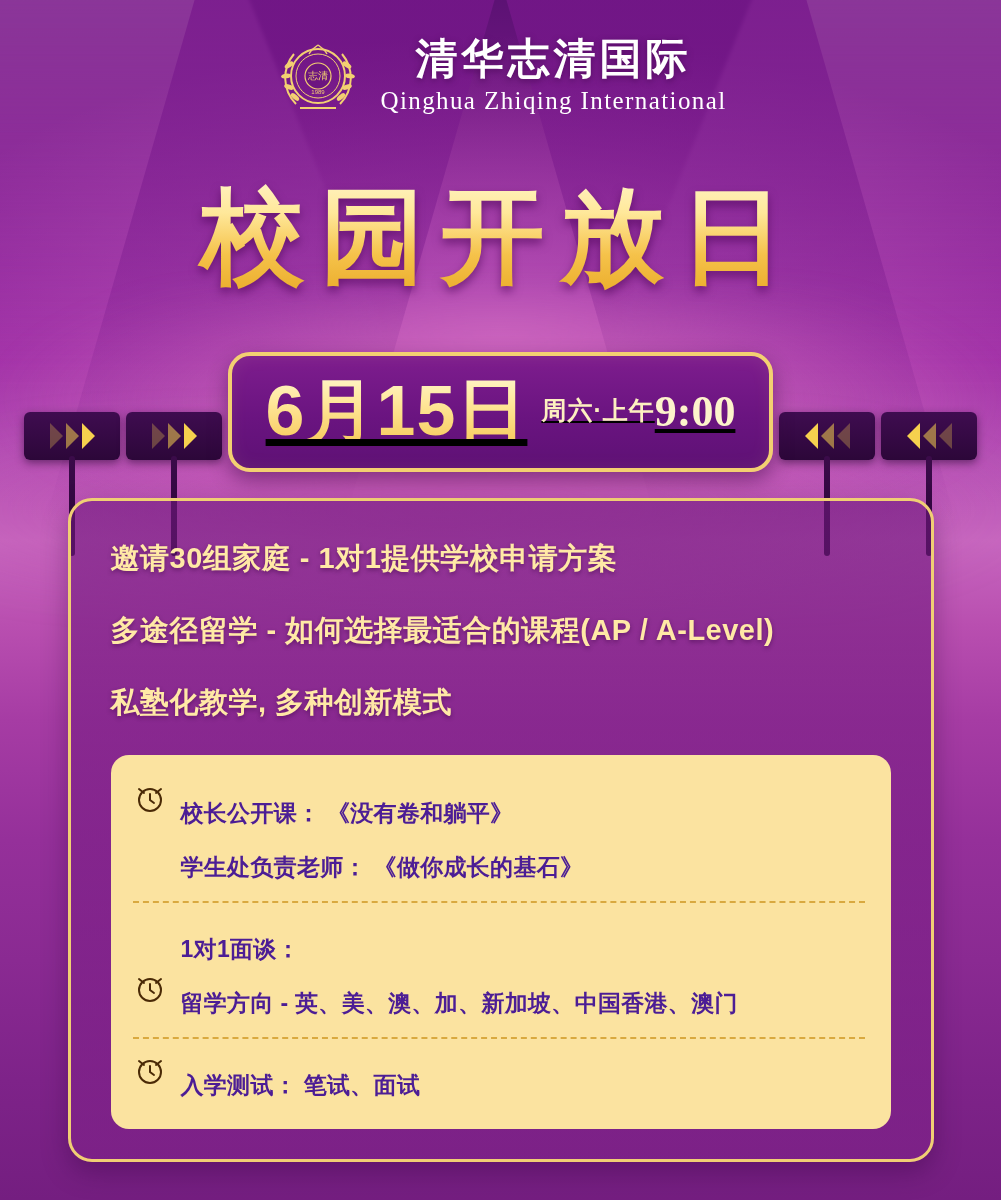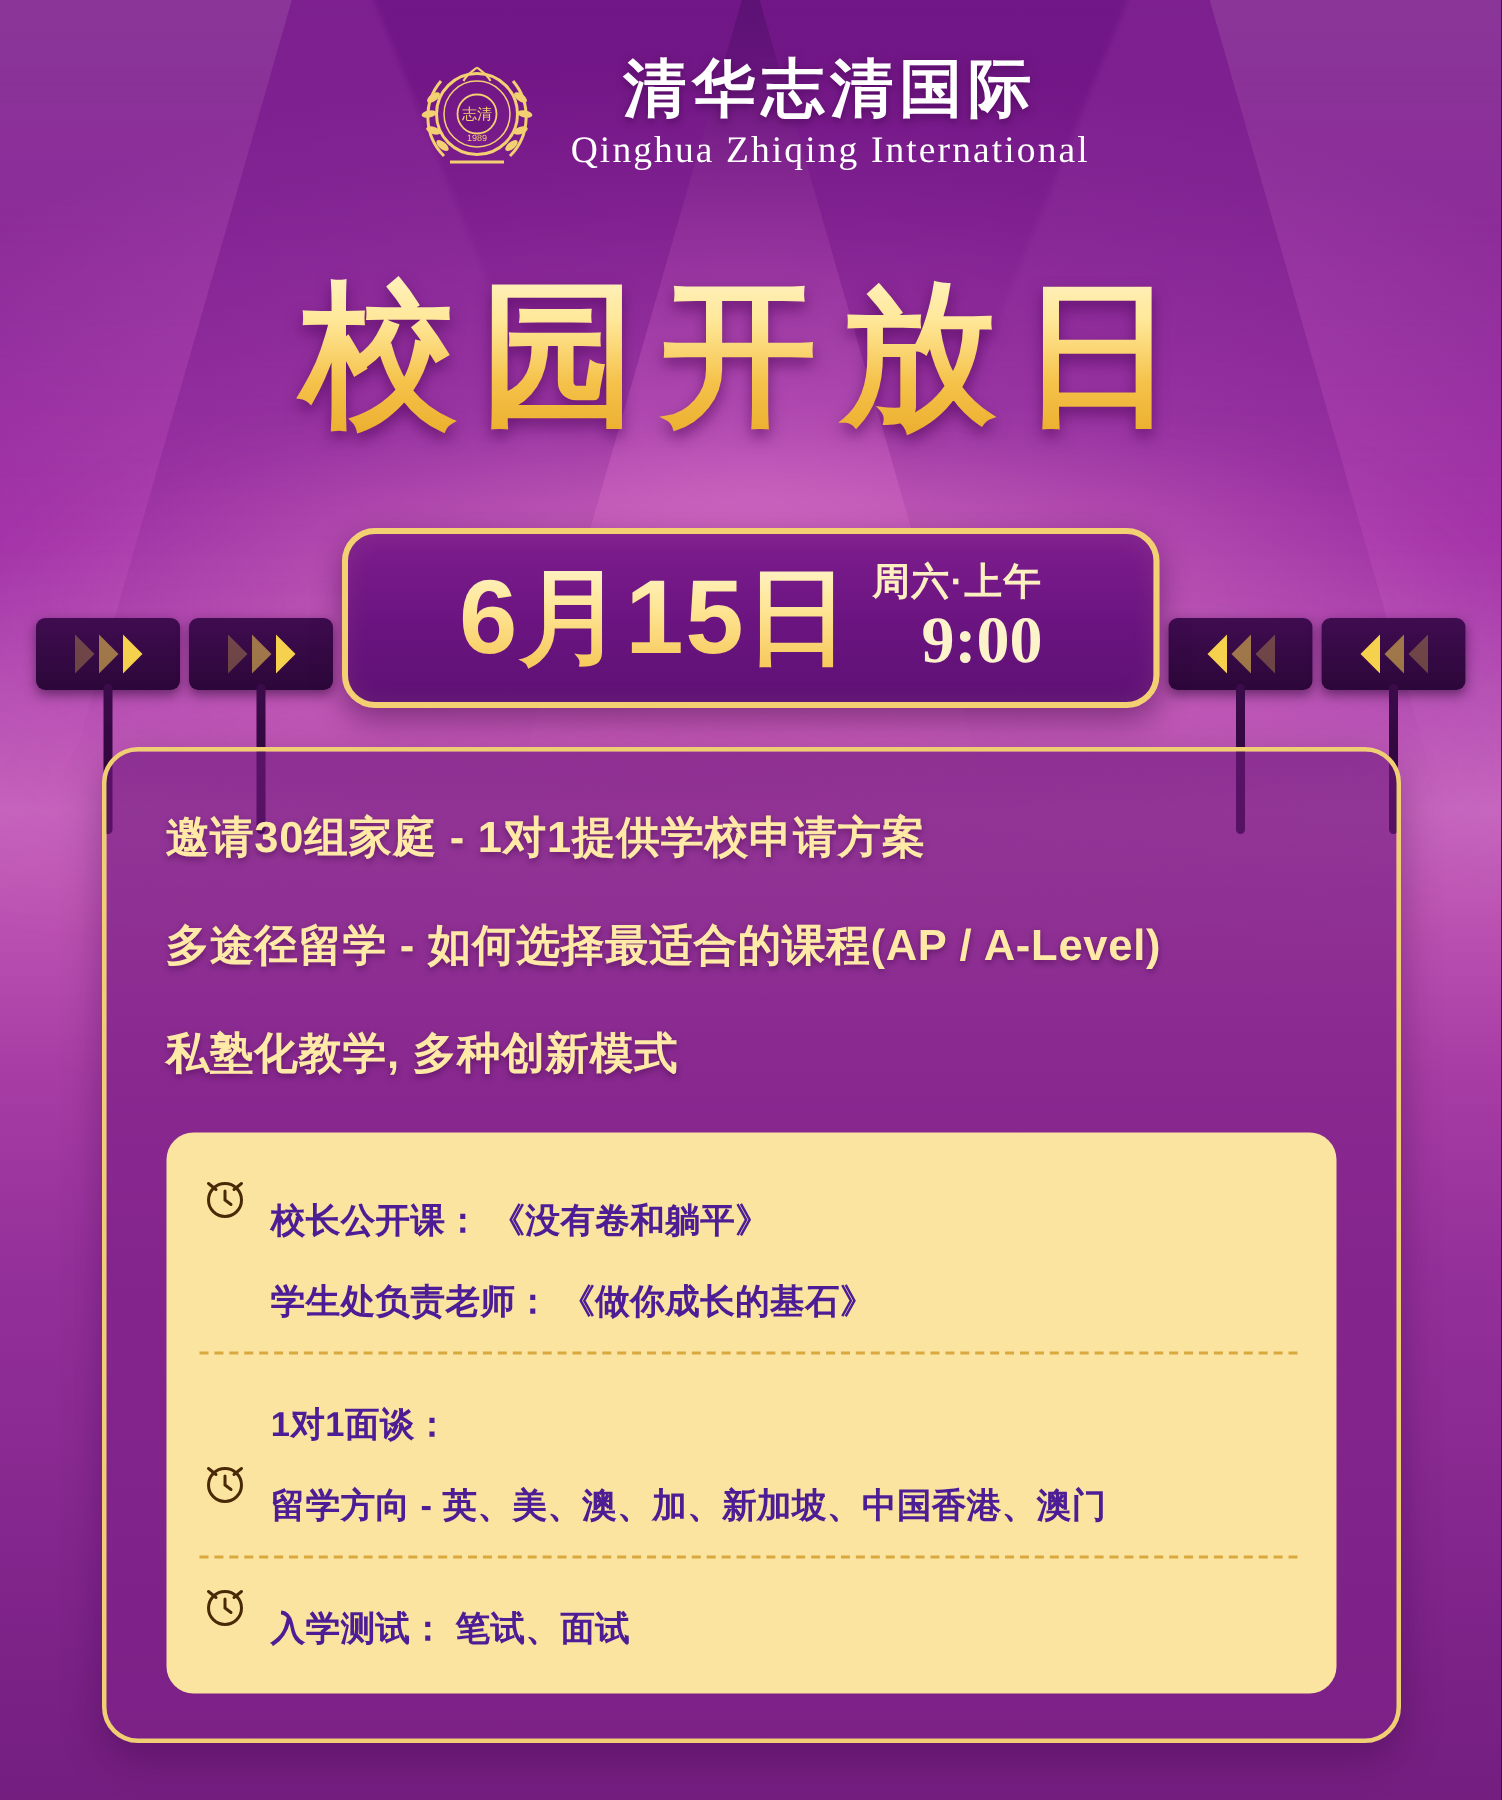--- a/index.html
+++ b/index.html
@@ -125,20 +125,21 @@
     -webkit-text-fill-color: transparent;
     filter: drop-shadow(0 5px 5px rgba(70,0,80,0.55));
   }
 
   
   .date-wrap {
     position: relative;
     z-index: 6;
     margin: 44px auto 0;
     width: 545px;
+    text-decoration: underline;
   }
   .date-pill {
     position: relative;
     border: 4px solid #f3d071;
     border-radius: 22px;
     background: linear-gradient(180deg, #7e1d8e 0%, #6a1480 55%, #5e1175 100%);
     box-shadow: 0 8px 20px rgba(50,0,60,0.45), inset 0 0 18px rgba(255,220,140,0.08);
     display: flex;
     align-items: center;
     justify-content: center;
@@ -150,21 +151,21 @@
     font-family: "Liberation Sans", sans-serif;
     font-size: 70px;
     font-weight: bold;
     letter-spacing: 1px;
     background: linear-gradient(180deg, #fff9da 0%, #ffe79a 40%, #f3bf45 100%);
     -webkit-background-clip: text;
     background-clip: text;
     color: transparent;
     -webkit-text-fill-color: transparent;
   }
-  .date-side { display: flex; flex-direction: column; align-items: flex-end; line-height: 1; }
+  .date-side { display: flex; align-items: center; line-height: 1; }
   .date-day {
     font-size: 25px;
     font-weight: bold;
     color: #fdf0c0;
     letter-spacing: 1px;
     margin-bottom: 4px;
   }
   .date-time {
     font-size: 44px;
     font-weight: bold;

